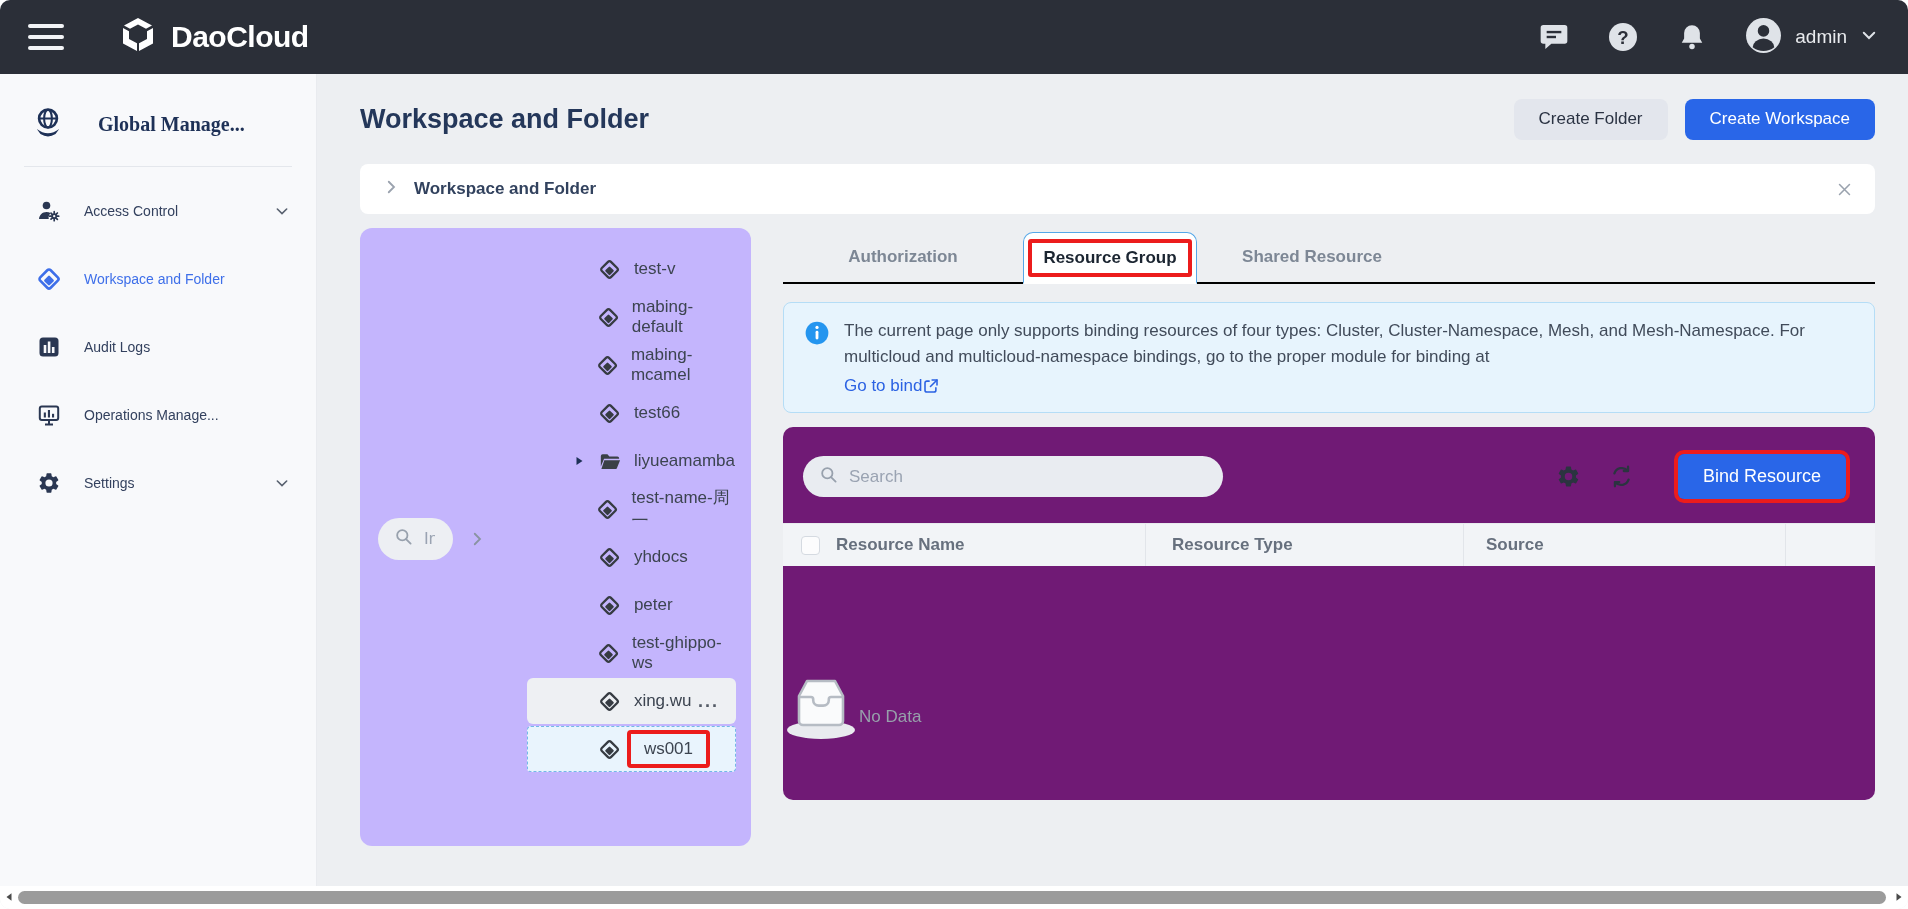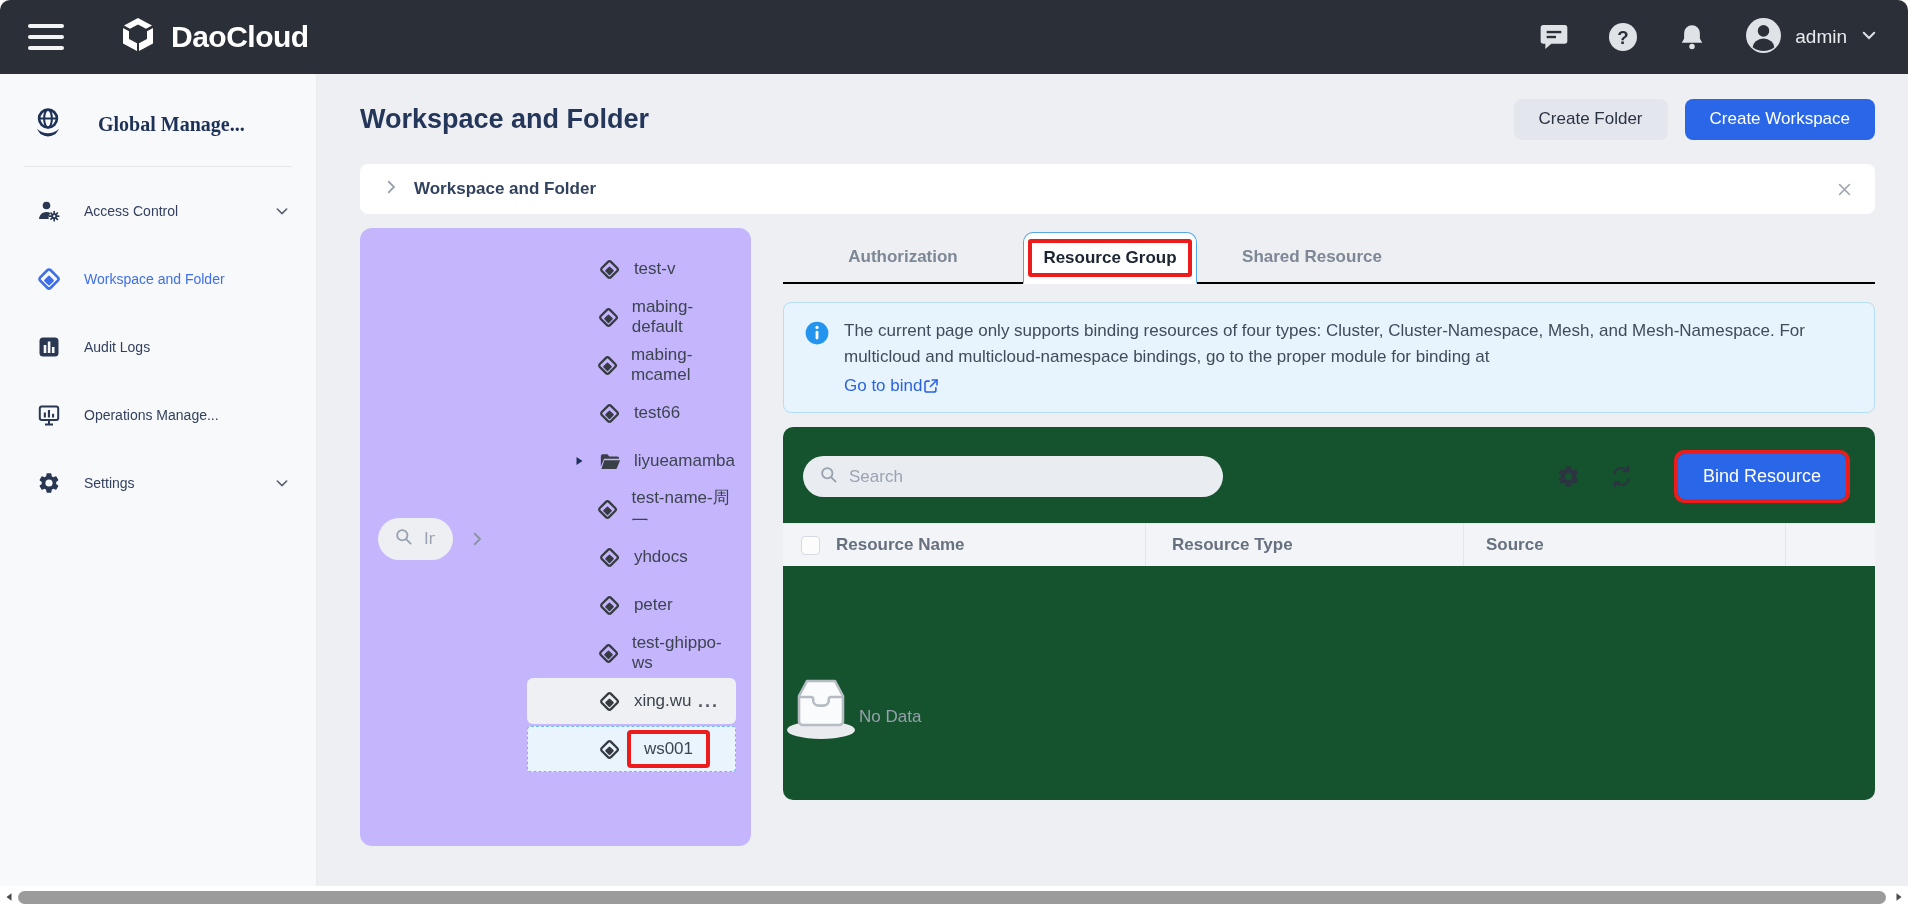--- a/index.html
+++ b/index.html
@@ -80,21 +80,21 @@
   .tab:nth-of-type(1){width:240px;}
   .tab:nth-of-type(2){width:174px;}
   .tab:nth-of-type(3){width:230px;}
   .tab.is-active{background:#ffffff;border:1px solid #55a7e8;border-bottom:2px solid #ffffff;border-radius:10px 10px 0 0;margin-bottom:-2px;color:#1b2531;font-weight:700;}
   .tab .tab-box{display:inline-flex;}
   .tab.is-annotated .tab-box{border:4px solid #ec1c1c;border-radius:3px;padding:5px 11px;}
   .alert{margin-top:18px;background:#e7f4fd;border:1px solid #b5ddf6;border-radius:8px;padding:15px 20px 13px 20px;display:flex;gap:14px;}
   .alert .a-ico{flex:0 0 26px;padding-top:2px;}
   .alert .a-text{font-size:17px;color:#414b5a;line-height:1.55;}
   .alert a.a-link{display:inline-flex;align-items:center;gap:0;color:#2b62e3;text-decoration:none;cursor:pointer;margin-top:2px;font-size:17px;}
-  .content-card{margin-top:14px;background:#14532d;border-radius:10px;height:373px;flex:0 0 373px;display:flex;flex-direction:column;overflow:hidden;}
+  .content-card{margin-top:14px;background:#701a75;border-radius:10px;height:373px;flex:0 0 373px;display:flex;flex-direction:column;overflow:hidden;}
   .toolbar{padding:23px 25px 20px 20px;display:flex;align-items:center;}
   .toolbar .search-pill{flex:0 0 420px;height:41px;background:#e9ecf1;}
   .tool-icons{margin-left:auto;display:flex;align-items:center;gap:27px;color:#2b3440;}
   .tool-btn{width:26px;height:26px;display:flex;align-items:center;justify-content:center;cursor:pointer;}
   .anno-btn{margin-left:39px;border:4px solid #ec1c1c;border-radius:10px;}
   .anno-btn .btn{border-radius:6px;height:45px;font-size:18px;}
   .thead{height:43px;flex:0 0 43px;background:#f2f4f7;display:flex;align-items:center;border-top:1px solid #e8eaee;}
   .th{display:flex;align-items:center;font-size:17px;font-weight:600;color:#67707e;height:100%;}
   .th1{flex:0 0 362px;padding-left:18px;gap:16px;}
   .th2{flex:0 0 318px;border-left:1px solid #e2e5ea;padding-left:26px;}

